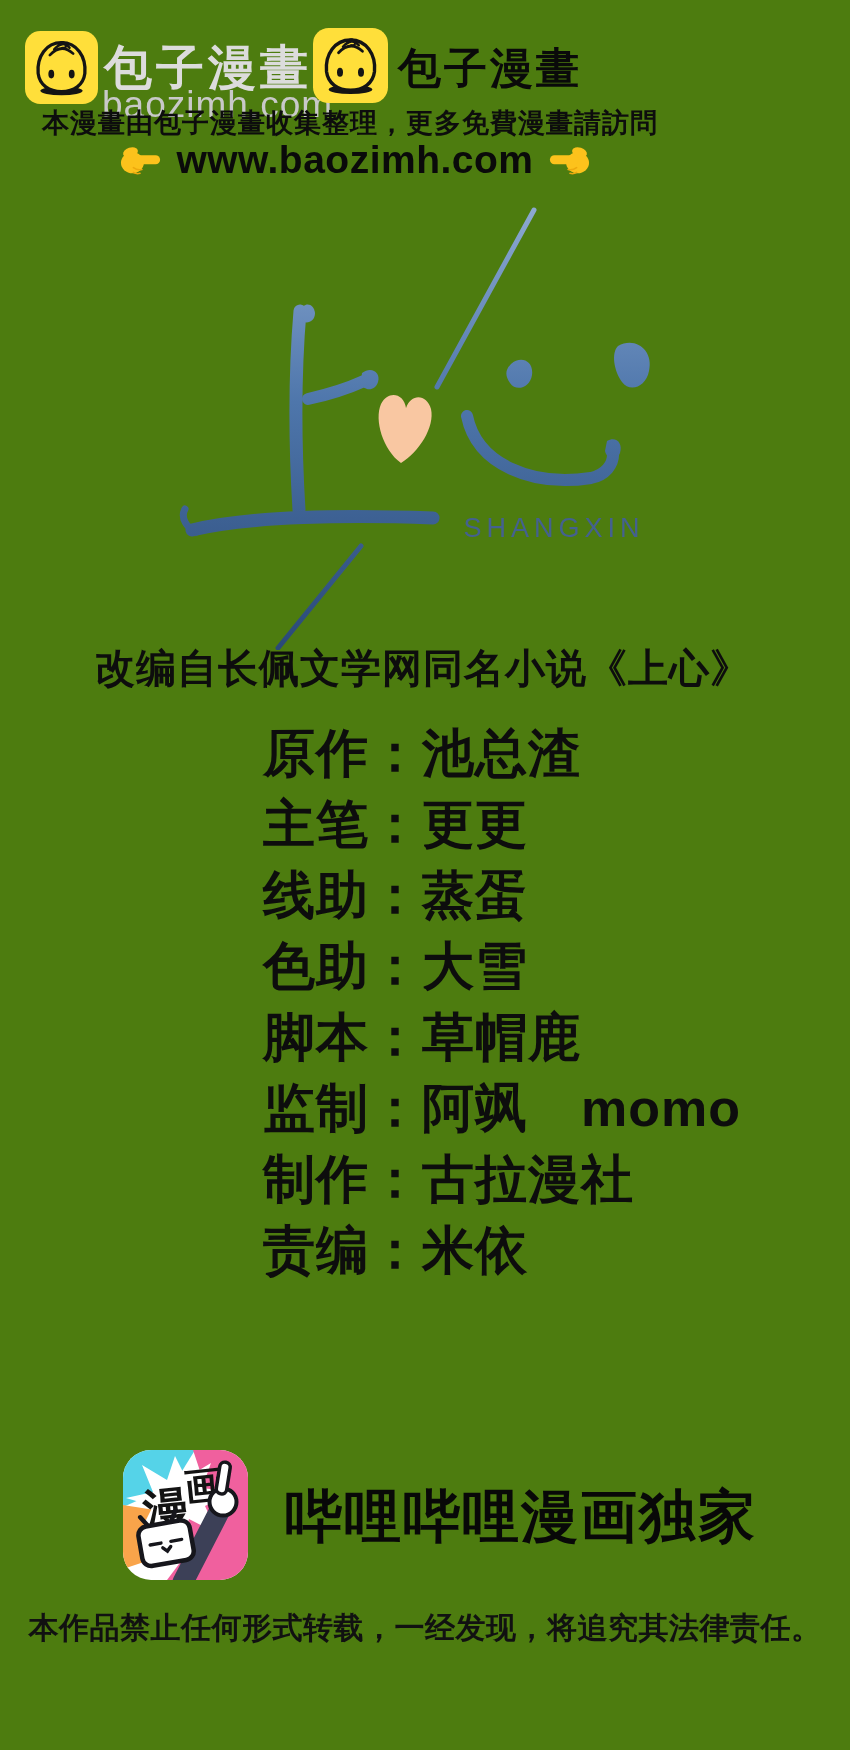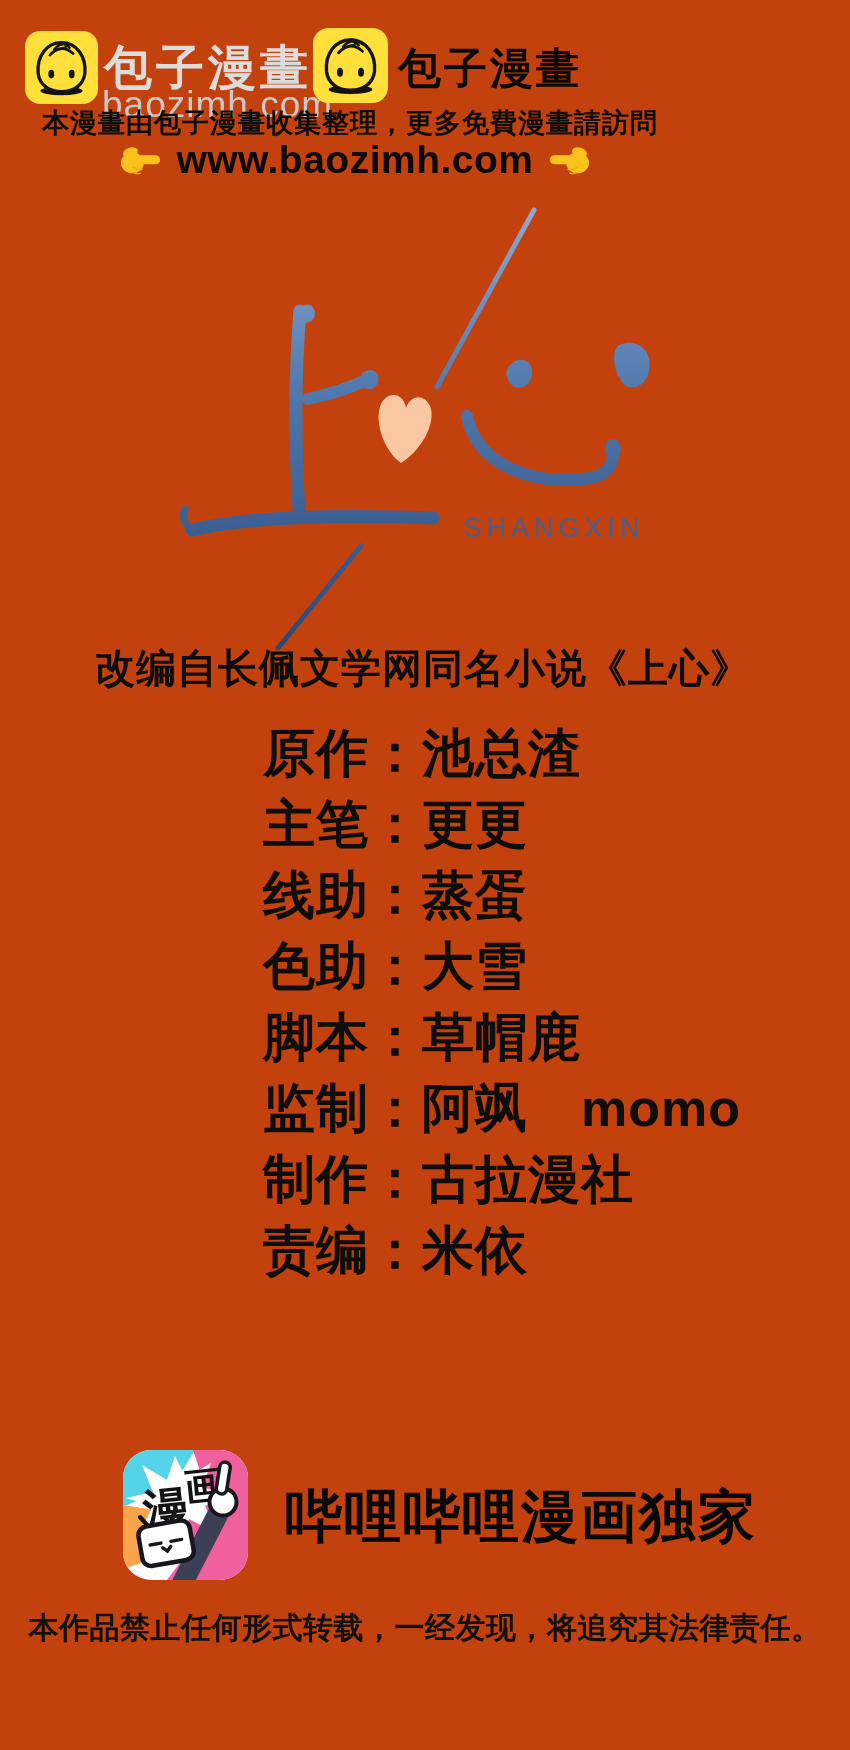--- a/index.html
+++ b/index.html
@@ -1,16 +1,16 @@
 <!DOCTYPE html>
 <html><head>
 <meta charset="utf-8">
 <style>
   html,body{margin:0;padding:0;background:#ffffff;}
-  .page{position:relative;width:850px;height:1750px;background:#c2410c;overflow:hidden;
+  .page{position:relative;width:850px;height:1750px;background:#4d7c0f;overflow:hidden;
         font-family:"Liberation Sans",sans-serif;color:#0d0d0d;}
   .abs{position:absolute;}
 
   
   .wm-brand{left:104px;top:36px;font-size:48px;font-weight:800;letter-spacing:4px;color:#dcdcdc;white-space:nowrap;}
   .wm-site{left:102px;top:84px;font-size:37px;font-weight:400;letter-spacing:1px;color:#c9c9c9;white-space:nowrap;text-align:center;}
   .logo-left{left:25px;top:28px;width:73px;height:79px;}
   .logo-center{left:313px;top:26px;width:75px;height:79px;}
   .brand-label{left:398px;top:40px;font-size:43px;font-weight:800;letter-spacing:3px;color:#0a0a0a;white-space:nowrap;}
   .notice{left:0;top:108px;width:700px;text-align:center;font-size:27px;font-weight:700;letter-spacing:1px;line-height:30px;}

